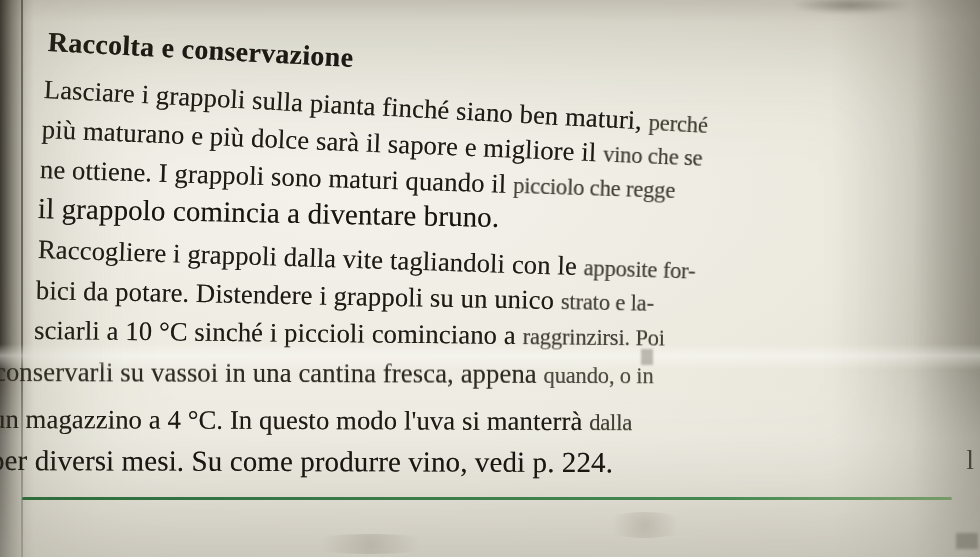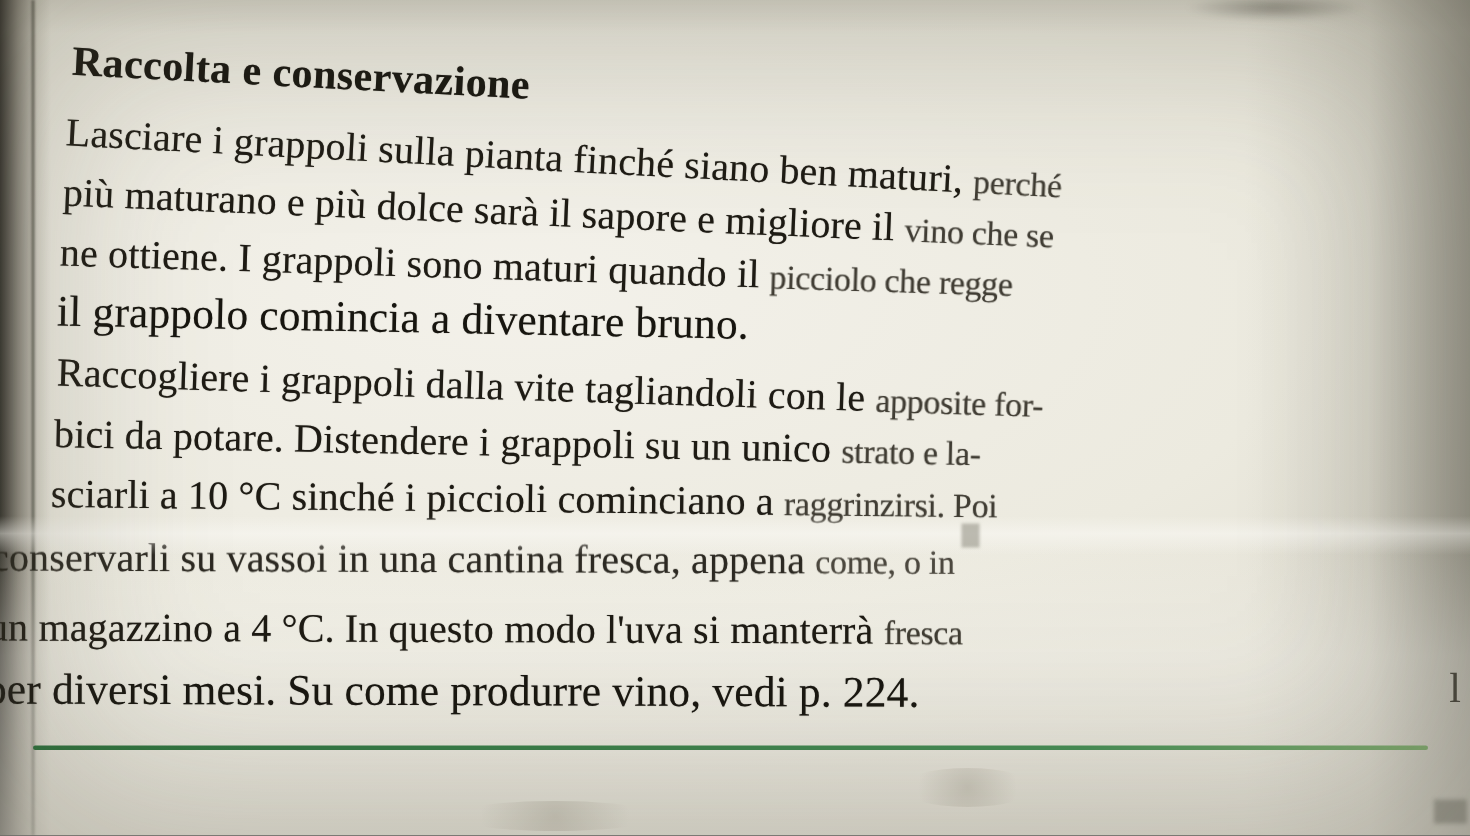--- a/index.html
+++ b/index.html
@@ -203,23 +203,23 @@
     <div class="line body skew3 fade-right" style="left:40px; top:152px;"><span class="mid">ne ottiene. I grappoli sono maturi quando il </span><span class="tail">picciolo che regge</span></div>
 
     <div class="line body skew4" style="left:38px; top:192px;">il grappolo comincia a diventare bruno.</div>
 
     <div class="line body skew3 fade-right" style="left:38px; top:232px;"><span class="mid">Raccogliere i grappoli dalla vite tagliandoli con le </span><span class="tail">apposite for-</span></div>
 
     <div class="line body skew4 fade-right" style="left:36px; top:273px;"><span class="mid">bici da potare. Distendere i grappoli su un unico </span><span class="tail">strato e la-</span></div>
 
     <div class="line body skew5 fade-right" style="left:34px; top:313px;"><span class="mid">sciarli a 10 °C sinché i piccioli cominciano a </span><span class="tail blurline">raggrinzirsi. Poi</span></div>
 
-    <div class="line body flat washed blurline-soft fade-right" style="left:-6px; top:355px;"><span class="mid">conservarli su vassoi in una cantina fresca, appena </span><span class="tail">come, o in</span></div>
-
-    <div class="line body flat fade-right" style="left:-8px; top:402px;"><span class="mid">un magazzino a 4 °C. In questo modo l'uva si manterrà </span><span class="tail">fresca</span></div>
+    <div class="line body flat washed blurline-soft fade-right" style="left:-6px; top:355px;"><span class="mid">conservarli su vassoi in una cantina fresca, appena </span><span class="tail">quando, o in</span></div>
+
+    <div class="line body flat fade-right" style="left:-8px; top:402px;"><span class="mid">un magazzino a 4 °C. In questo modo l'uva si manterrà </span><span class="tail">dalla</span></div>
 
     <div class="line body flat" style="left:-10px; top:444px;">per diversi mesi. Su come produrre vino, vedi p. 224.</div>
 
     <div class="edge-letter">l</div>
   </div>
 
   <div class="focus-seam"></div>
   <div class="artifact"></div>
 
   <div class="green-rule"></div>

